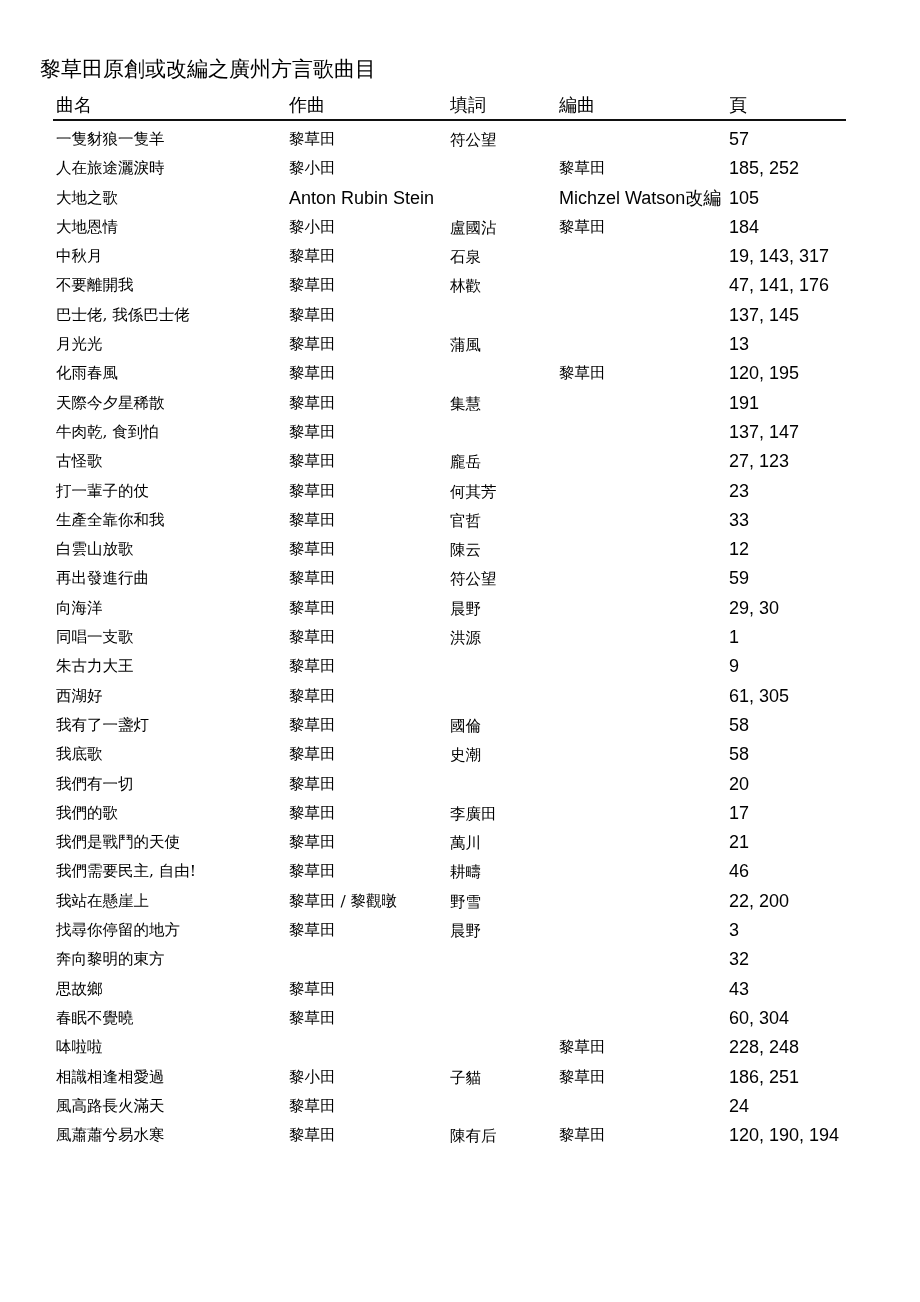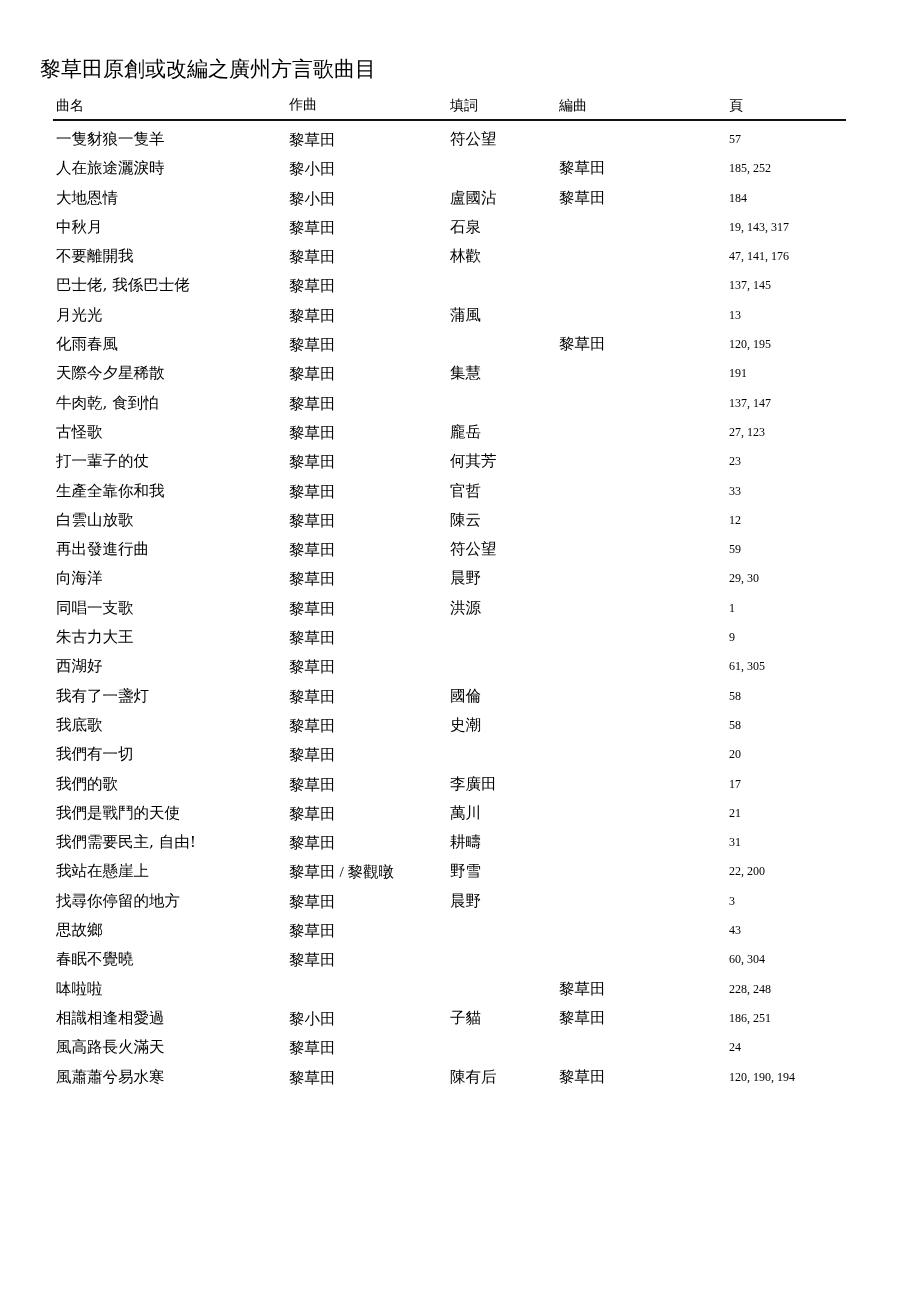--- a/index.html
+++ b/index.html
@@ -1,29 +1,29 @@
 <!DOCTYPE html>
 <html><head>
   <meta charset="utf-8">
   <style>
     html, body { margin: 0; padding: 0; background: #ffffff; }
     body { width: 920px; height: 1302px; position: relative; overflow: hidden; font-family: "DejaVu Serif", "Liberation Serif", serif; color: #000; }
     .title { position: absolute; left: 40px; top: 54px; font-size: 21px; line-height: 30px; letter-spacing: 0px; }
-    .hdr { position: absolute; top: 92px; left: 0; width: 920px; height: 26px; font-size: 14px; line-height: 26px; }
+    .hdr { position: absolute; top: 92px; left: 0; width: 920px; height: 26px; font-size: 18px; line-height: 26px; }
     .hdr span { position: absolute; top: 0; }
     .rule { position: absolute; left: 53px; top: 119px; width: 793px; height: 2px; background: #111; }
     .rows { position: absolute; left: 0; top: 125px; width: 920px; }
     .row { position: relative; height: 29.3px; font-size: 15.5px; line-height: 29px; }
     .row span { position: absolute; top: 0; white-space: nowrap; }
     .c1 { left: 56px; }
-    .c2 { left: 289px; font-family: Liberation Serif, serif; }
-    .c3 { left: 450px; }
+    .c2 { left: 289px; }
+    .c3 { left: 450px; font-family: Liberation Serif, serif; }
     .c4 { left: 559px; }
     .c5 { left: 729px; }
-    .latin { font-family: Liberation Serif, serif; font-size: 12px; }
+    .latin { font-family: Liberation Sans, sans-serif; font-size: 18px; }
   </style>
 </head>
 <body>
 
 <div class="title">黎草田原創或改編之廣州方言歌曲目</div>
 
 <div class="hdr">
   <span class="c1">曲名</span>
   <span class="c2">作曲</span>
   <span class="c3">填詞</span>
@@ -41,20 +41,27 @@
       <span class="c5 latin">57</span>
     </div>
     <div class="row">
       <span class="c1">人在旅途灑淚時</span>
       <span class="c2">黎小田</span>
       <span class="c3"></span>
       <span class="c4">黎草田</span>
       <span class="c5 latin">185, 252</span>
     </div>
     <div class="row">
+      <span class="c1">大地之歌</span>
+      <span class="c2 latin">Anton Rubin Stein</span>
+      <span class="c3"></span>
+      <span class="c4 latin">Michzel Watson改編</span>
+      <span class="c5 latin">105</span>
+    </div>
+    <div class="row">
       <span class="c1">大地恩情</span>
       <span class="c2">黎小田</span>
       <span class="c3">盧國沾</span>
       <span class="c4">黎草田</span>
       <span class="c5 latin">184</span>
     </div>
     <div class="row">
       <span class="c1">中秋月</span>
       <span class="c2">黎草田</span>
       <span class="c3">石泉</span>
@@ -199,37 +206,44 @@
       <span class="c2">黎草田</span>
       <span class="c3">萬川</span>
       <span class="c4"></span>
       <span class="c5 latin">21</span>
     </div>
     <div class="row">
       <span class="c1">我們需要民主, 自由!</span>
       <span class="c2">黎草田</span>
       <span class="c3">耕疇</span>
       <span class="c4"></span>
-      <span class="c5 latin">31</span>
+      <span class="c5 latin">46</span>
     </div>
     <div class="row">
       <span class="c1">我站在懸崖上</span>
       <span class="c2">黎草田 / 黎觀暾</span>
       <span class="c3">野雪</span>
       <span class="c4"></span>
       <span class="c5 latin">22, 200</span>
     </div>
     <div class="row">
       <span class="c1">找尋你停留的地方</span>
       <span class="c2">黎草田</span>
       <span class="c3">晨野</span>
       <span class="c4"></span>
       <span class="c5 latin">3</span>
     </div>
     <div class="row">
+      <span class="c1">奔向黎明的東方</span>
+      <span class="c2"></span>
+      <span class="c3"></span>
+      <span class="c4"></span>
+      <span class="c5 latin">32</span>
+    </div>
+    <div class="row">
       <span class="c1">思故鄉</span>
       <span class="c2">黎草田</span>
       <span class="c3"></span>
       <span class="c4"></span>
       <span class="c5 latin">43</span>
     </div>
     <div class="row">
       <span class="c1">春眠不覺曉</span>
       <span class="c2">黎草田</span>
       <span class="c3"></span>

